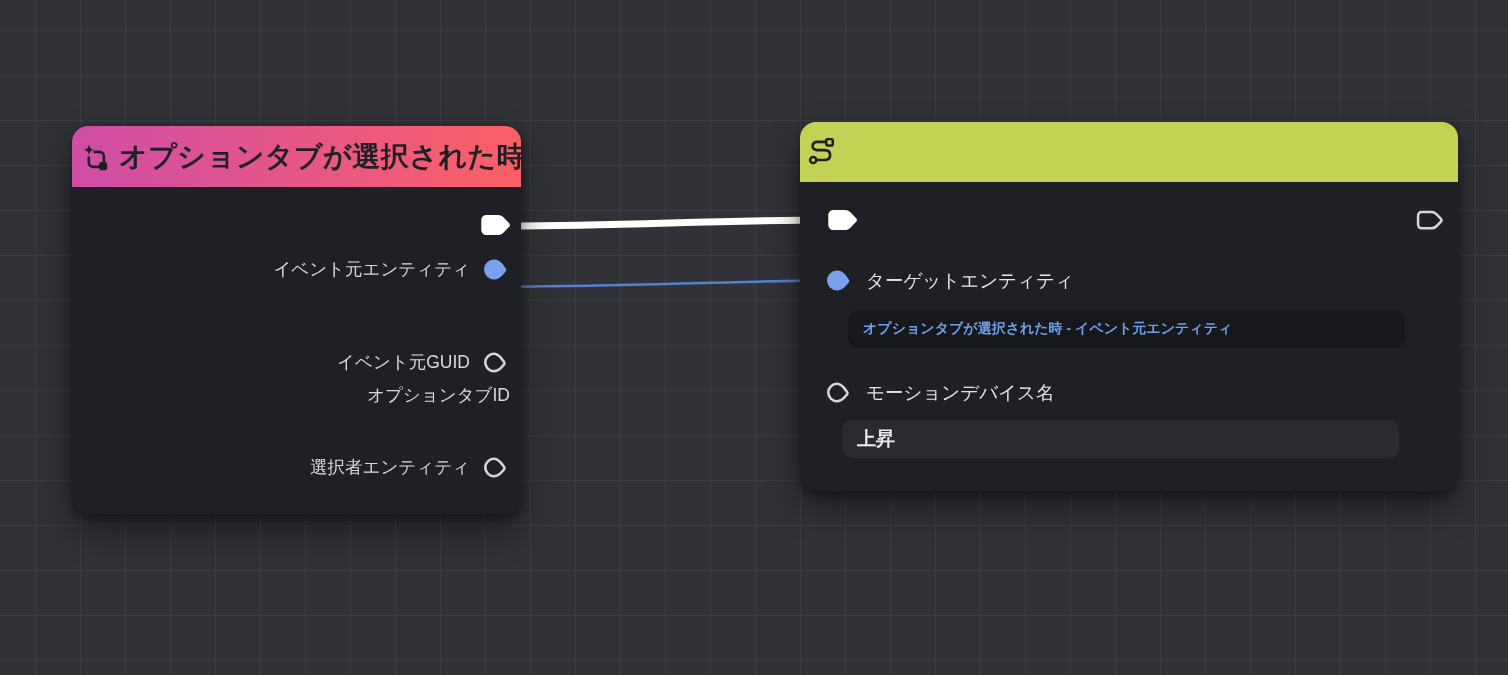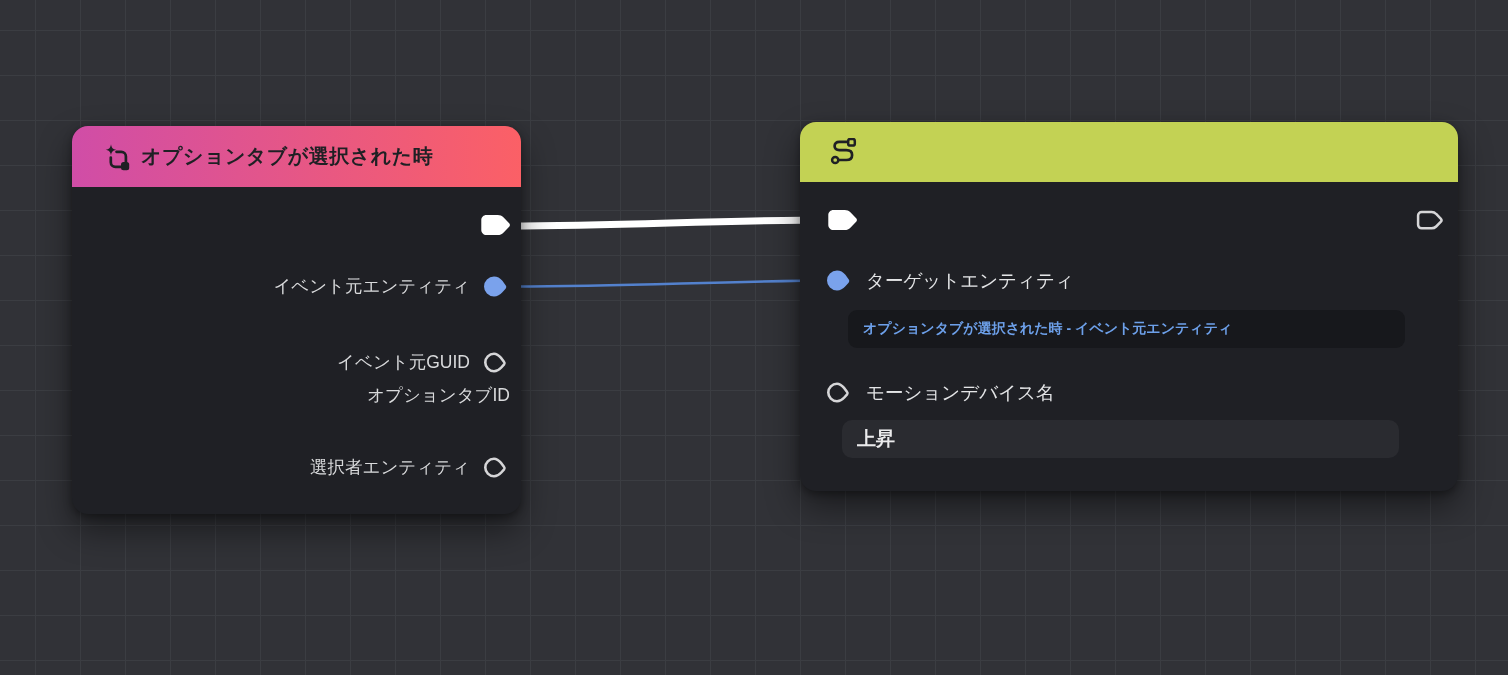--- a/index.html
+++ b/index.html
@@ -22,24 +22,24 @@
   .node{
     position:absolute;z-index:2;
     border-radius:16px;
     background:var(--node-body,#1f2025);
     box-shadow:0 16px 34px rgba(0,0,0,.45), 0 3px 8px rgba(0,0,0,.35);
   }
   .node-header{
     height:61px;
     border-radius:16px 16px 0 0;
     display:flex;align-items:center;gap:11px;
-    padding:0 30px;
+    padding:0 8px;
     box-sizing:border-box;
     color:var(--header-text,#1f2024);
-    font-size:20px;font-weight:700;
+    font-size:28px;font-weight:700;
     letter-spacing:.5px;
     white-space:nowrap;
   }
   .node-event .node-header{background:linear-gradient(90deg,var(--hdr-event-from,#d04da7),var(--hdr-event-to,#fb6066));}
   .node-action .node-header{height:60px;background:var(--hdr-action,#c3d254);}
   .node-body{position:relative;}
 
   .row{position:absolute;display:flex;align-items:center;height:28px;}
   .row-out{right:11px;justify-content:flex-end;gap:13px;}
   .row-in{left:26px;gap:13px;}
@@ -97,21 +97,21 @@
       <span>オプションタブが選択された時</span>
     </div>
     <div class="node-body">
 
       <div class="row row-out" style="top:24px;right:9px;">
         <svg class="port-exec-filled" width="33" height="26" viewBox="0 0 36 27">
           <path d="M8 2.5 h12.5 c2.3 0 4.5 .9 6.1 2.6 l6.3 6.4 c1.1 1.1 1.1 2.9 0 4 l-6.3 6.4 c-1.6 1.7 -3.8 2.6 -6.1 2.6 H8 c-3 0 -5.5 -2.5 -5.5 -5.5 v-11 C2.5 5 5 2.5 8 2.5 Z"></path>
         </svg>
       </div>
 
-      <div class="row row-out" style="top:85px;">
+      <div class="row row-out" style="top:68px;">
         <span class="port-label">イベント元エンティティ</span>
         <svg class="port-entity" width="27" height="23" viewBox="0 0 27 23">
           <path d="M11 1.5 a10 10 0 1 0 0 20 c3.4 0 6 -1.5 8.4 -4.2 l3.2 -3.6 c.9 -1 .9 -2.4 0 -3.4 L19.4 5.7 C17 3 14.4 1.5 11 1.5 Z"></path>
         </svg>
       </div>
 
       <div class="row row-out" style="top:161px;">
         <span class="port-label">イベント元GUID</span>
         <svg class="port-hollow" width="27" height="23" viewBox="0 0 27 23">
           <path d="M11 2.8 a8.7 8.7 0 1 0 0 17.4 c3 0 5.2 -1.3 7.3 -3.7 l2.8 -3.1 c.6 -.7 .6 -1.7 0 -2.4 L18.3 7.2 C16.2 4.8 14 2.8 11 2.8 Z"></path>

